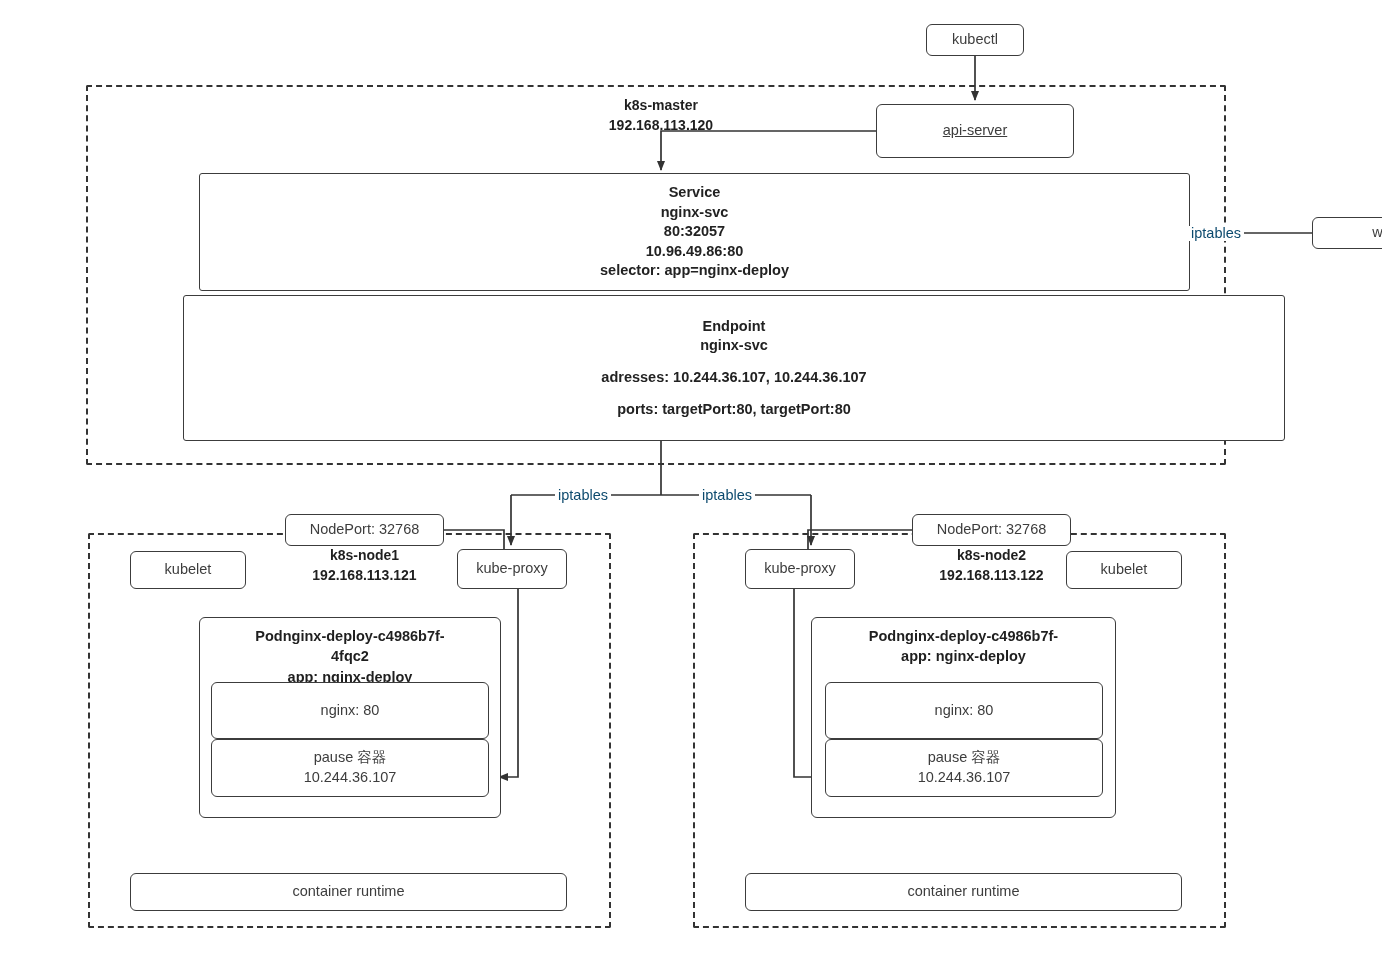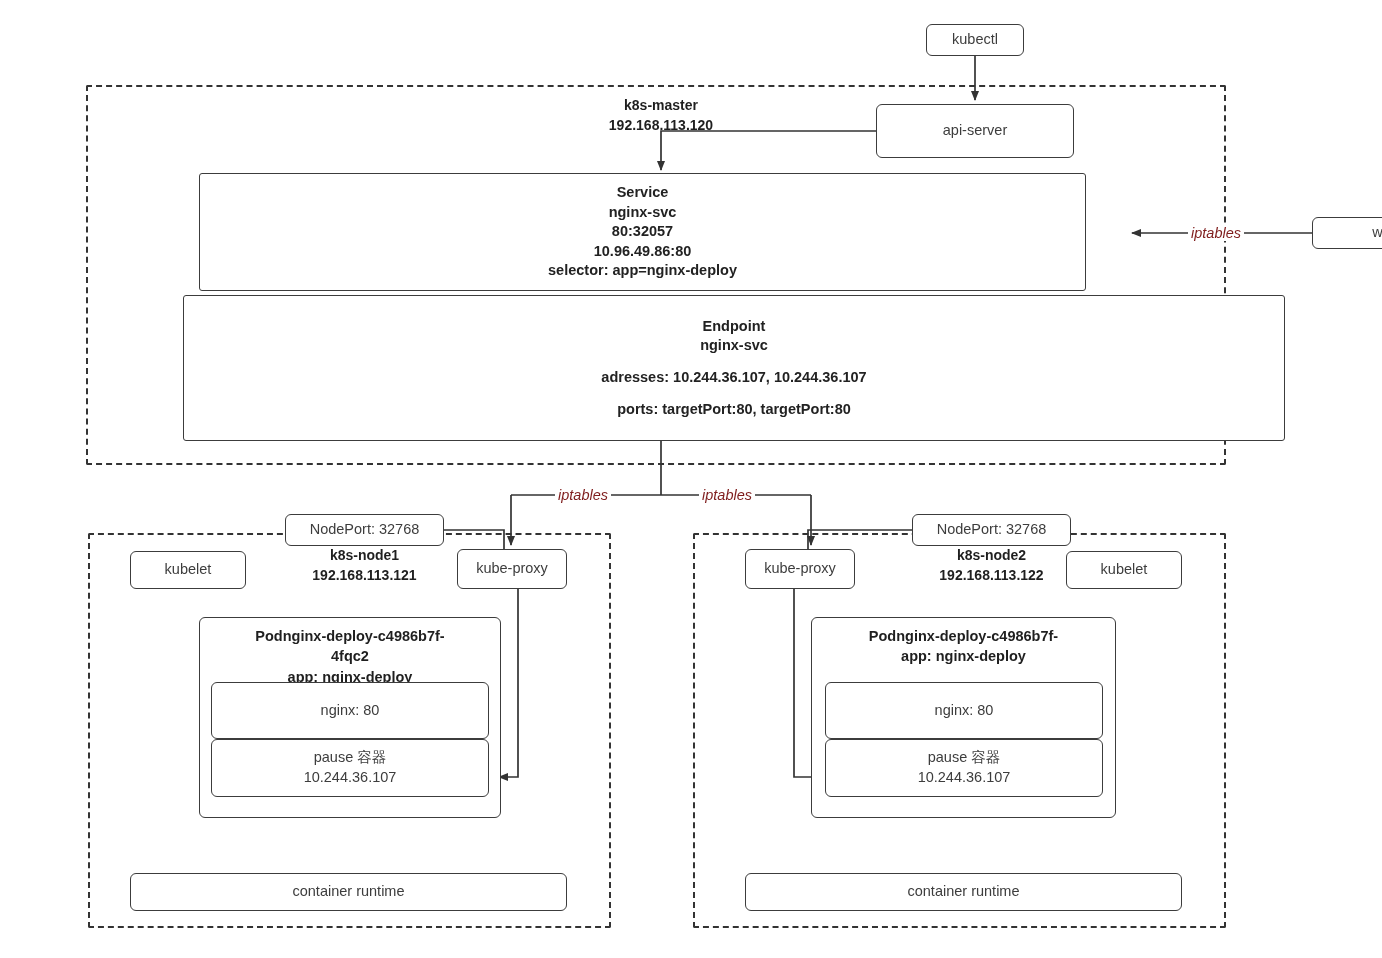--- a/index.html
+++ b/index.html
@@ -73,26 +73,25 @@
     white-space: nowrap;
     line-height: 1.4;
   }
   .lbl.bold {
     font-weight: bold;
     color: #1f1f1f;
   }
   .wirelabel {
     position: absolute;
     font-size: 14.5px;
-    color: #7f1d1d;
+    color: #0c4a6e;
     background: #ffffff;
     padding: 0 3px;
     white-space: nowrap;
     line-height: 1;
-    font-style: italic;
   }
 
   .t-line { display: block; }
   .gap { height: 12px; }
 </style>
 </head>
 <body>
 
 <div id="canvas">
 
@@ -135,25 +134,25 @@
     <span>wget</span>
   </div>
 
   <div class="zone" style="left:50px; top:85px; width:1140px; height:380px;"></div>
 
   <div class="lbl bold" style="left:505px; top:96px; width:240px;">
     <span class="t-line">k8s-master</span>
     <span class="t-line">192.168.113.120</span>
   </div>
 
-  <div class="box" style="left:840px; top:104px; width:198px; height:54px;">
+  <div class="box" style="left:840px; top:104px; width:198px; height:54px;text-decoration:underline;">
     <span>api-server</span>
   </div>
 
-  <div class="box sq stack bold" style="left:163px; top:173px; width:887px; height:118px;">
+  <div class="box sq stack bold" style="left:163px; top:173px; width:991px; height:118px;">
     <span class="t-line">Service</span>
     <span class="t-line">nginx-svc</span>
     <span class="t-line">80:32057</span>
     <span class="t-line">10.96.49.86:80</span>
     <span class="t-line">selector: app=nginx-deploy</span>
   </div>
 
   <div class="box sq stack bold" style="left:147px; top:295px; width:1102px; height:146px;">
     <span class="t-line">Endpoint</span>
     <span class="t-line">nginx-svc</span>

